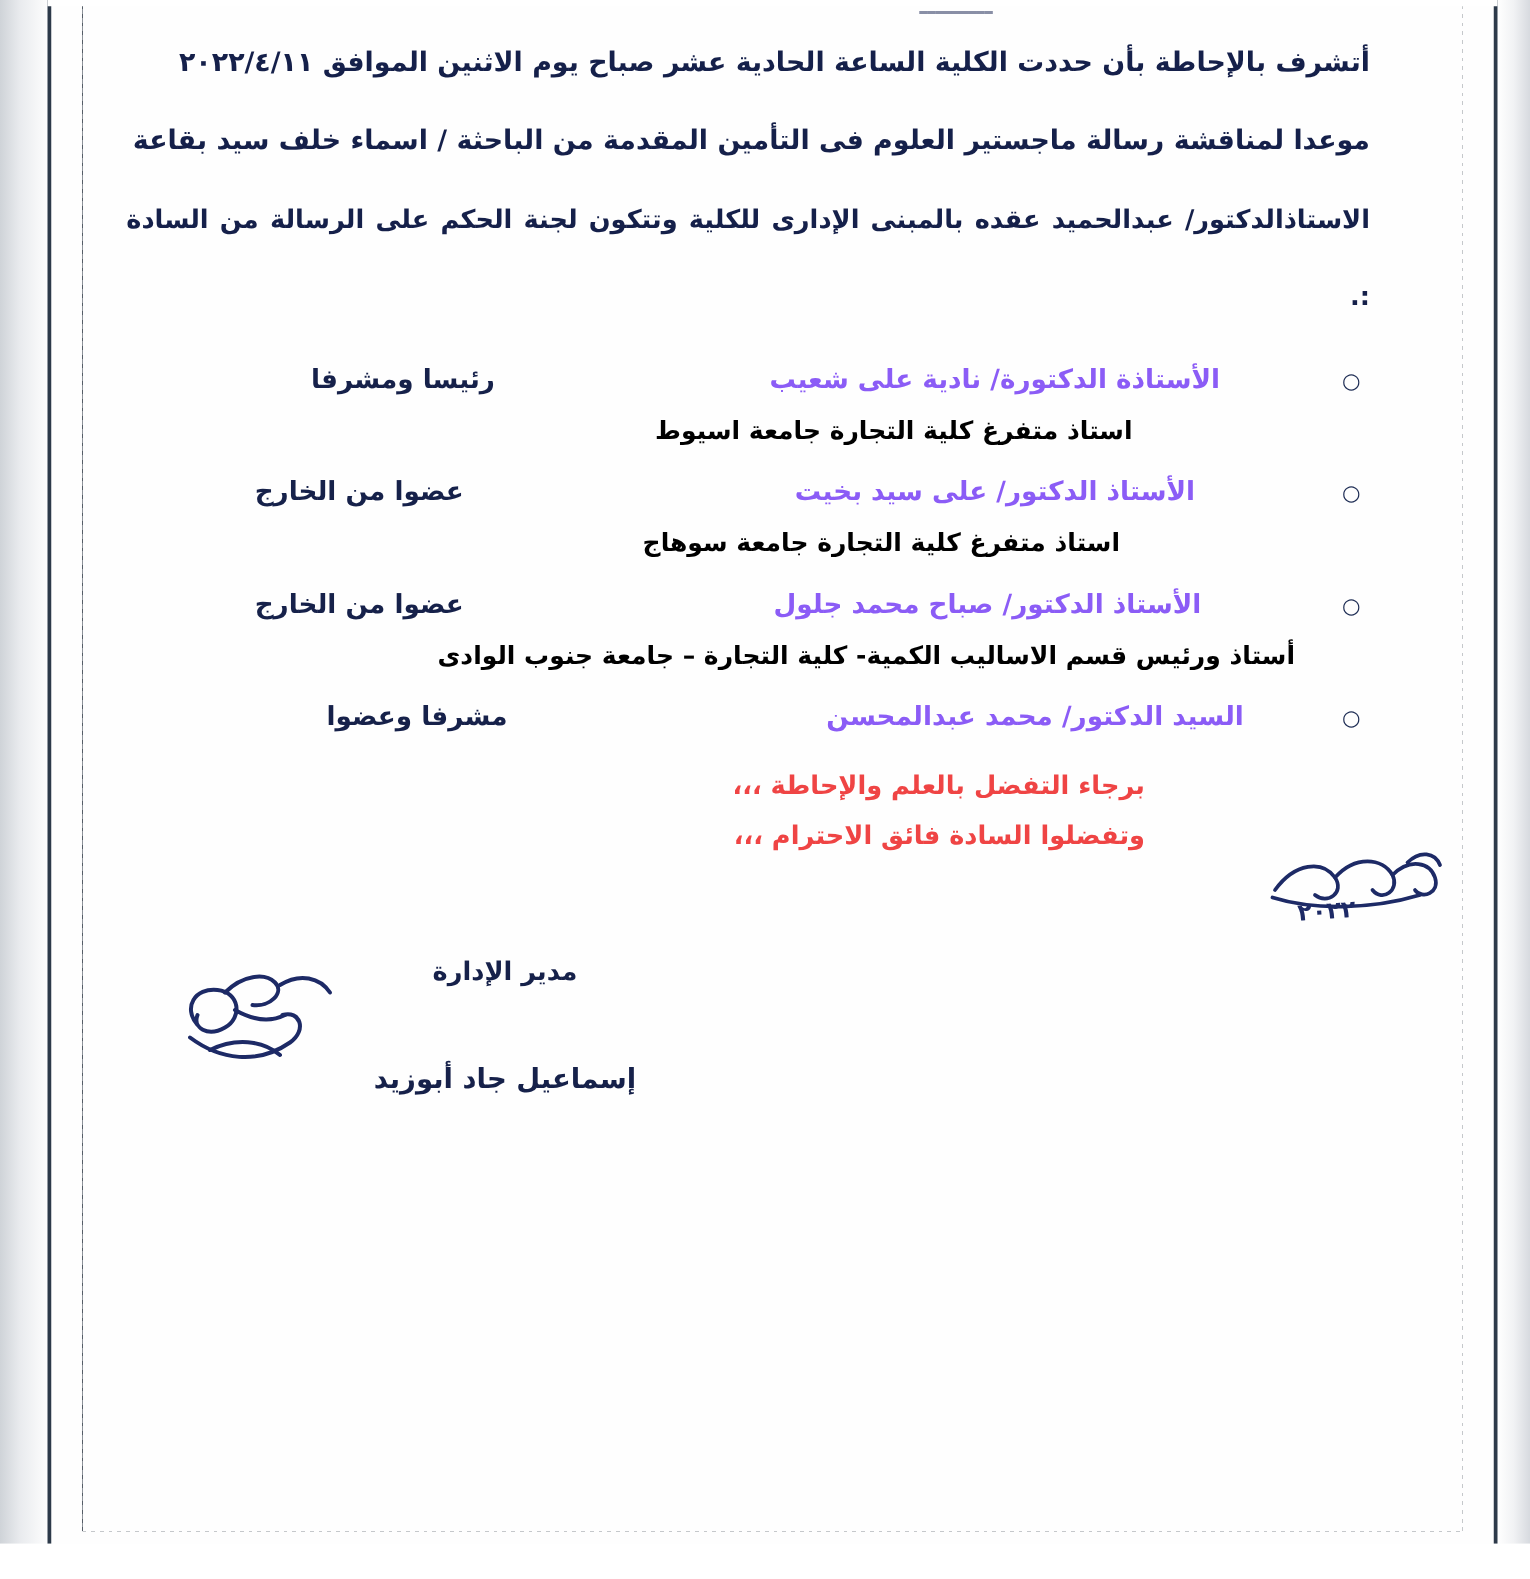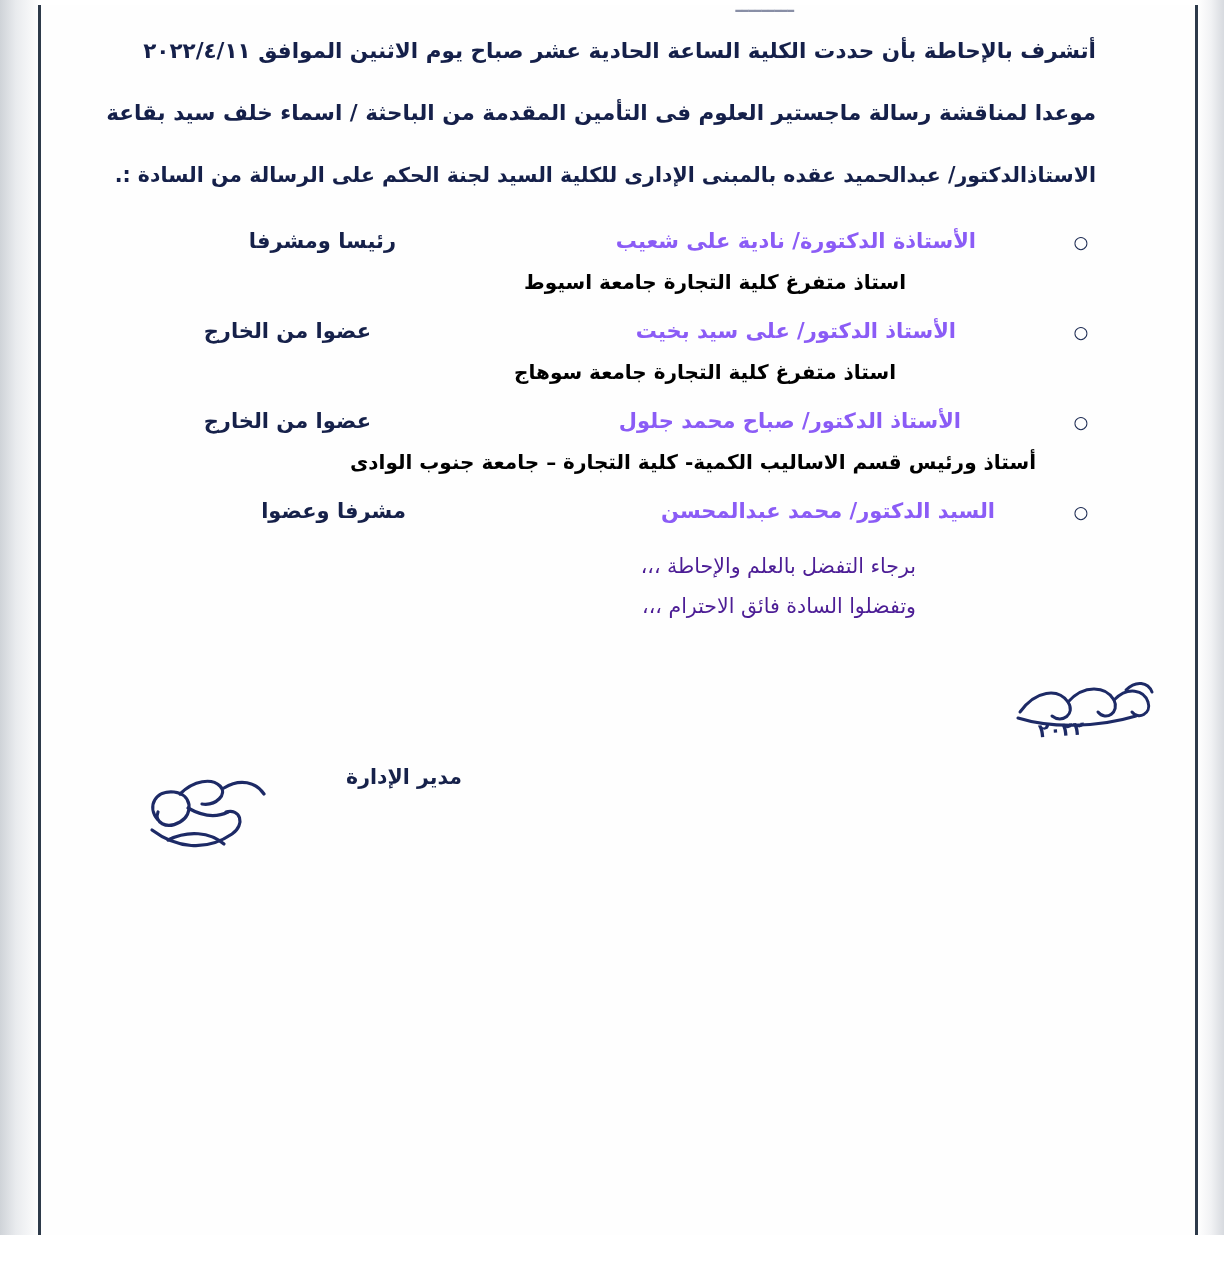--- a/index.html
+++ b/index.html
@@ -159,22 +159,22 @@
   .m4 .member-role { right: 690px; }
   .m4 .member-affil { padding-right: 90px; }
 
   .closing {
     margin-top: 18px;
     text-align: right;
     padding-right: 180px;
   }
   .closing div {
     font-size: 20.5px;
-    font-weight: 400;
-    color: #4c1d95;
+    font-weight: 700;
+    color: #ef4444;
     line-height: 40px;
   }
 
   .signature-block {
     position: absolute;
     right: 690px;
     top: 765px;
     width: 260px;
     text-align: center;
   }
@@ -236,21 +236,21 @@
   <div class="border-frame"></div>
   <div class="border-inner"></div>
   <div class="cut-top"></div>
 
   <div class="top-cut-text">ـــــــــ</div>
 
   <div class="content">
 
     <div class="para p1">أتشرف بالإحاطة بأن حددت الكلية الساعة الحادية عشر صباح يوم الاثنين الموافق ٢٠٢٢/٤/١١</div>
     <div class="para p2">موعدا لمناقشة رسالة ماجستير العلوم فى التأمين المقدمة من الباحثة / اسماء خلف سيد بقاعة</div>
-    <div class="para p3">الاستاذالدكتور/ عبدالحميد عقده بالمبنى الإدارى للكلية السيد لجنة الحكم على الرسالة من السادة :.</div>
+    <div class="para p3">الاستاذالدكتور/ عبدالحميد عقده بالمبنى الإدارى للكلية وتتكون لجنة الحكم على الرسالة من السادة :.</div>
 
     <div class="members">
 
       <div class="member m1">
         <div class="member-line">
           <span class="bullet">○</span>
           <span class="member-name">الأستاذة الدكتورة/ نادية على شعيب</span>
         </div>
         <div class="member-role">رئيسا ومشرفا</div>
         <div class="member-affil">استاذ متفرغ كلية التجارة جامعة اسيوط</div>
@@ -286,20 +286,21 @@
 
     <div class="closing">
       <div>برجاء التفضل بالعلم والإحاطة ،،،</div>
       <div>وتفضلوا السادة فائق الاحترام ،،،</div>
     </div>
 
   </div>
 
   <div class="signature-block">
     <div class="sig-title">مدير الإدارة</div>
+    <div class="sig-name">إسماعيل جاد أبوزيد</div>
   </div>
 
   <svg class="scribble scribble-sig" width="200" height="110" viewBox="0 0 200 110">
     <g fill="none" stroke="#1d2a66" stroke-width="3.2" stroke-linecap="round">
       <path d="M30 60 C18 46 28 30 46 32 C64 34 66 54 52 62 C38 70 26 62 30 52"></path>
       <path d="M52 34 C66 20 84 18 92 26 C100 34 88 46 74 44"></path>
       <path d="M24 70 C48 88 78 92 104 74 C118 64 112 48 98 52"></path>
       <path d="M40 80 C60 70 82 72 96 84"></path>
       <path d="M96 28 C112 18 128 22 136 34"></path>
       <path d="M60 48 C74 56 88 58 100 52"></path>

